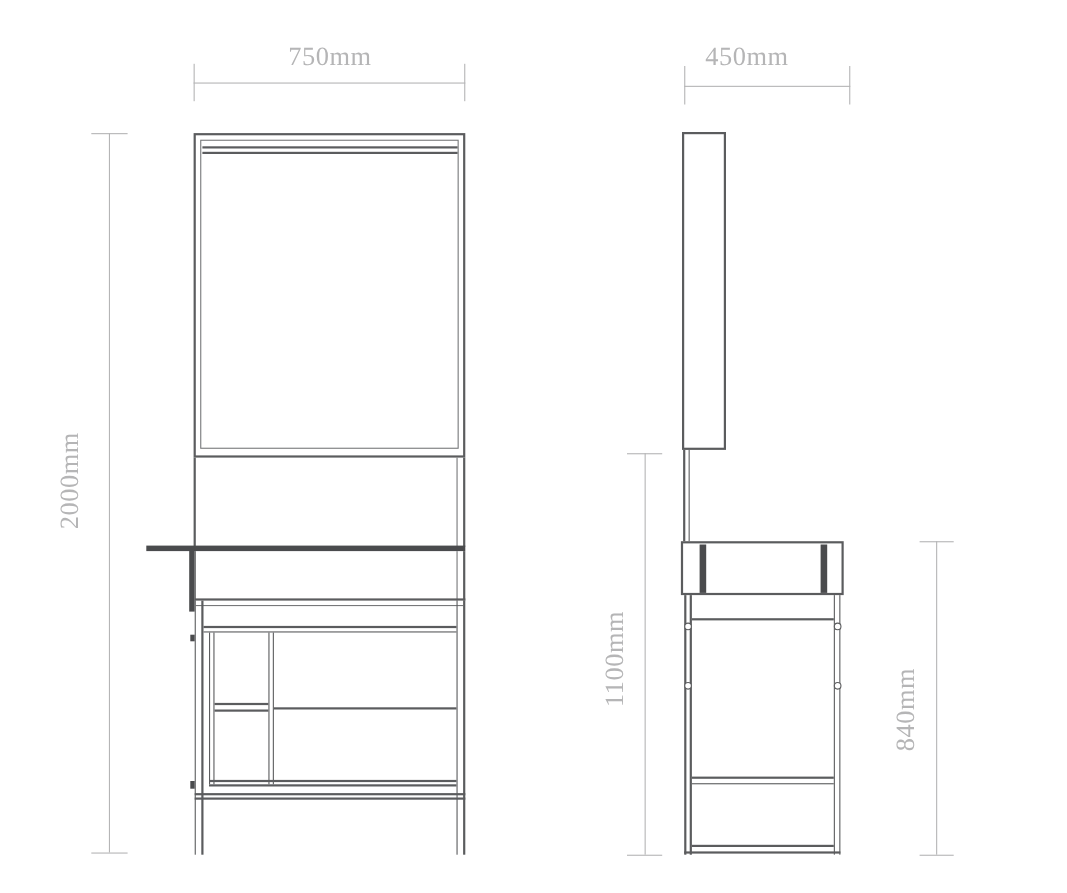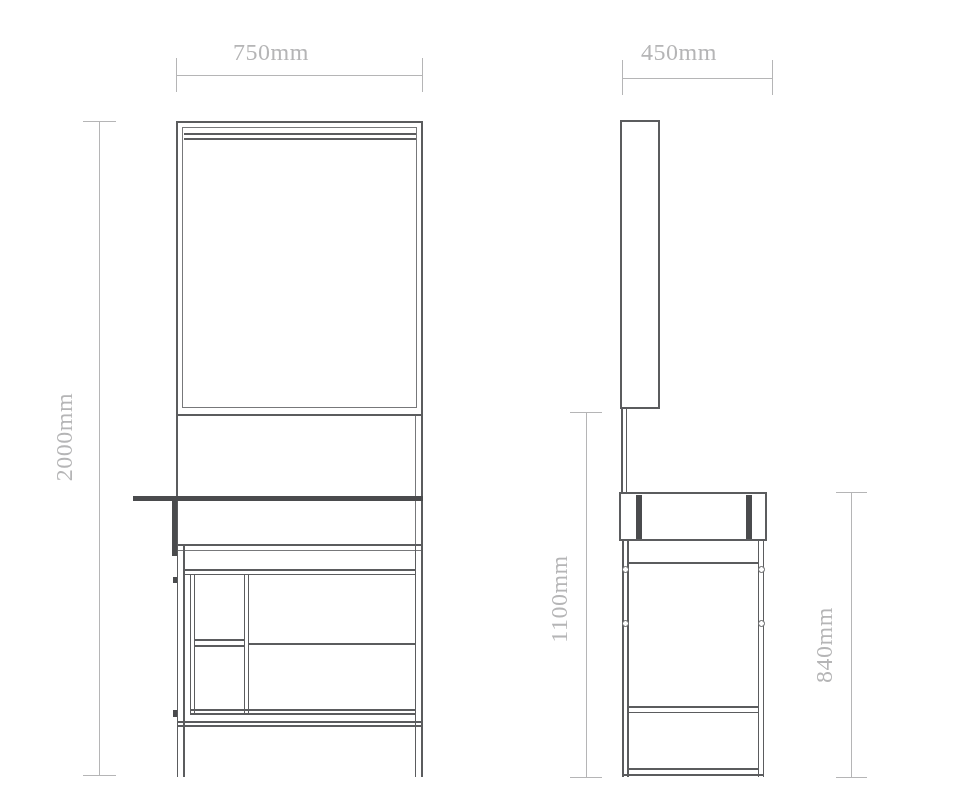--- a/index.html
+++ b/index.html
@@ -115,21 +115,21 @@
     <div class="bolt" style="left:621.5px;top:566px;"></div>
     <div class="bolt" style="left:757.5px;top:566px;"></div>
     <div class="bolt" style="left:621.5px;top:619.5px;"></div>
     <div class="bolt" style="left:757.5px;top:619.5px;"></div>
   </div>
 
   <div>
     <div class="s dimln" style="left:176px;top:75px;width:247px;height:1px;"></div>
     <div class="s dimln" style="left:176px;top:58px;width:1px;height:34px;"></div>
     <div class="s dimln" style="left:422px;top:58px;width:1px;height:34px;"></div>
-    <div class="dim-label" style="left:271px;top:52px;">750mm</div>
+    <div class="dim-label" style="left:300px;top:52px;">750mm</div>
   </div>
 
   <div>
     <div class="s dimln" style="left:622px;top:78px;width:151px;height:1px;"></div>
     <div class="s dimln" style="left:622px;top:60px;width:1px;height:35px;"></div>
     <div class="s dimln" style="left:772px;top:60px;width:1px;height:35px;"></div>
     <div class="dim-label" style="left:679px;top:52px;">450mm</div>
   </div>
 
   <div>

